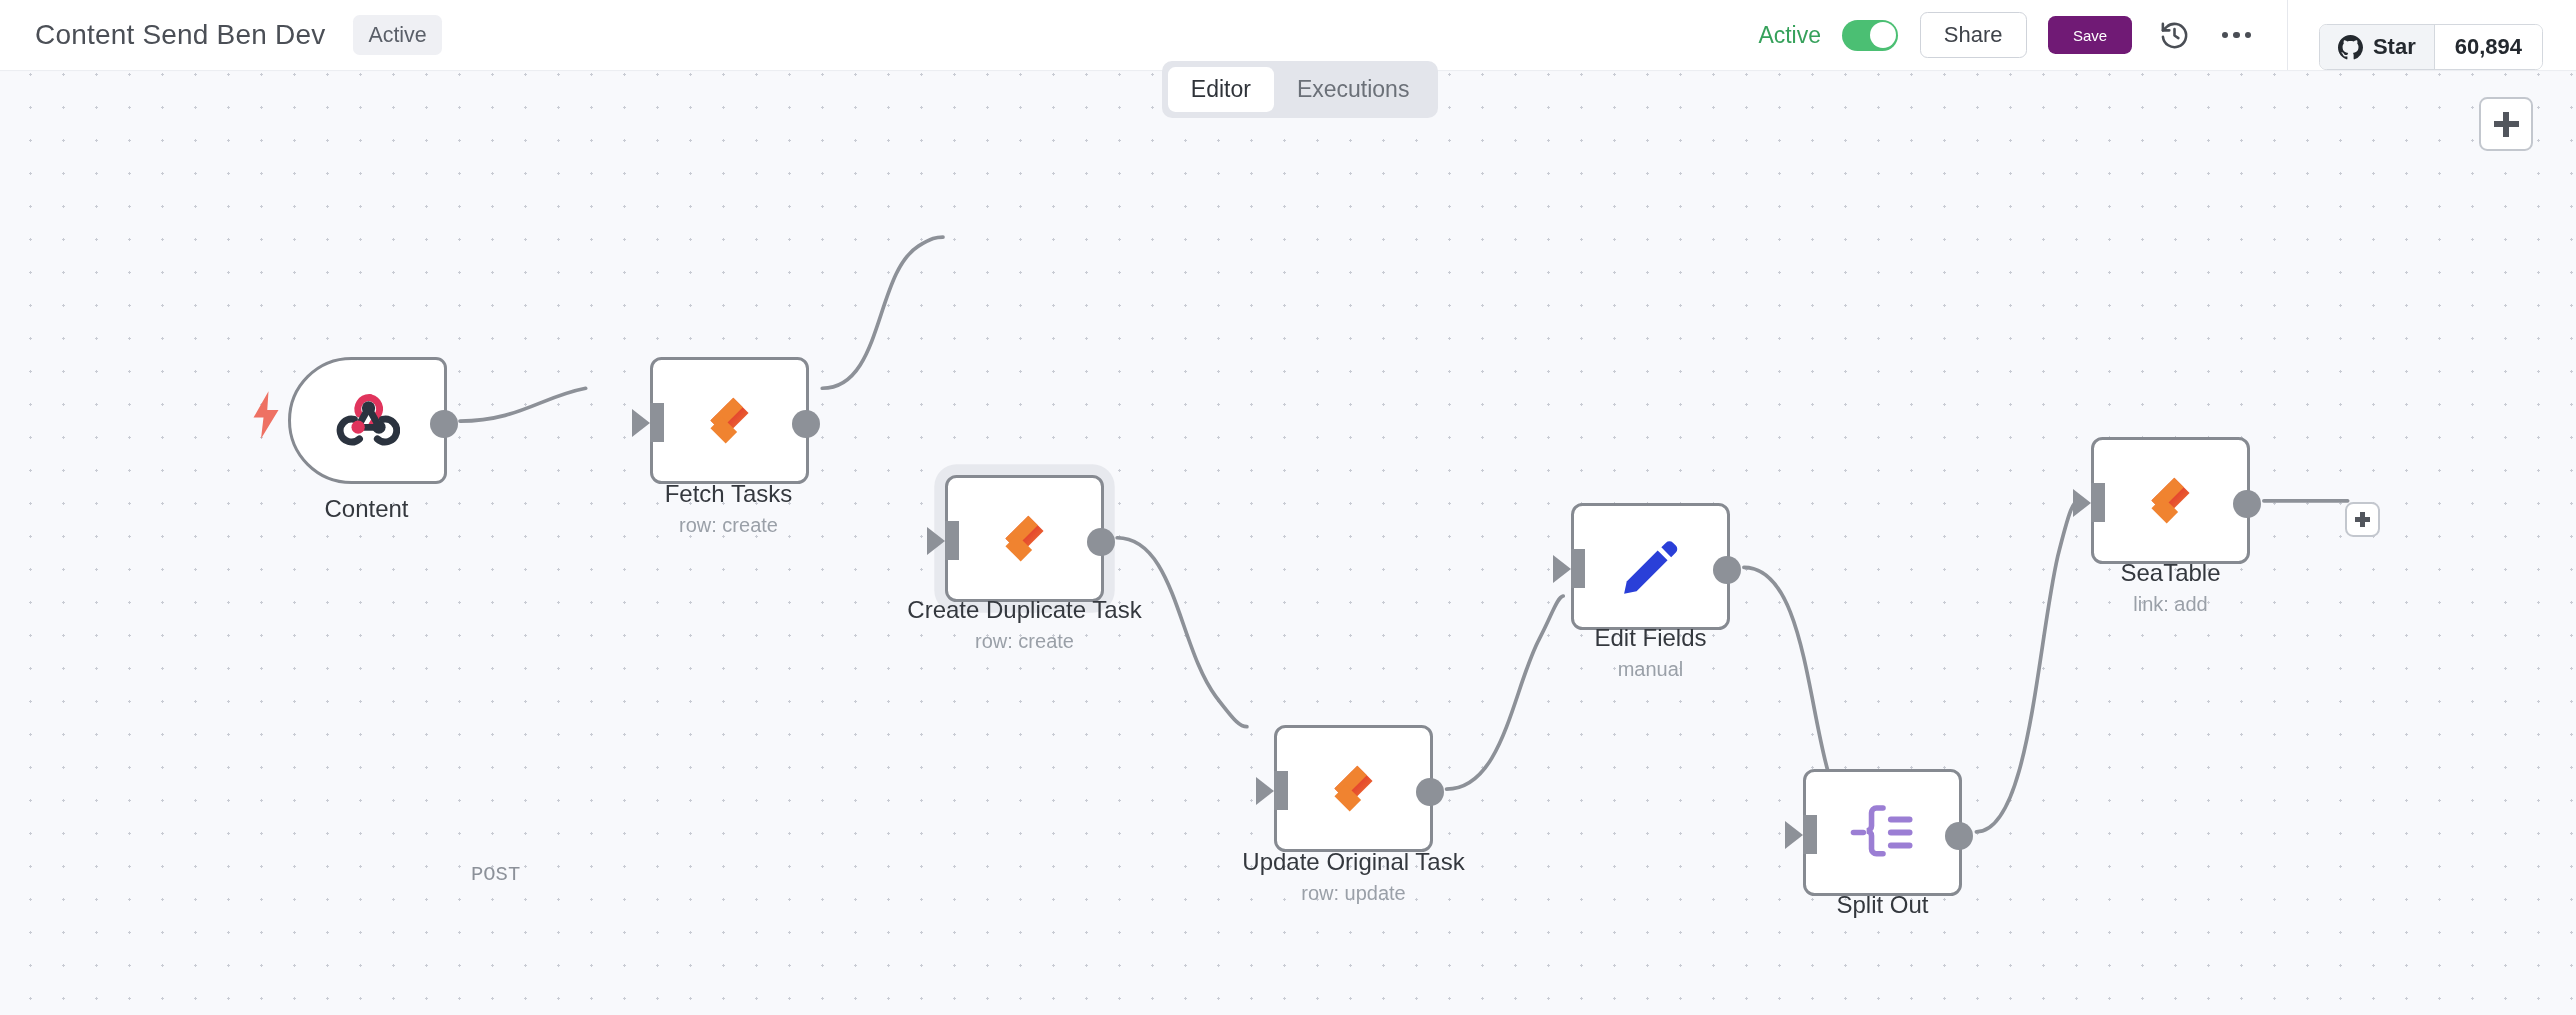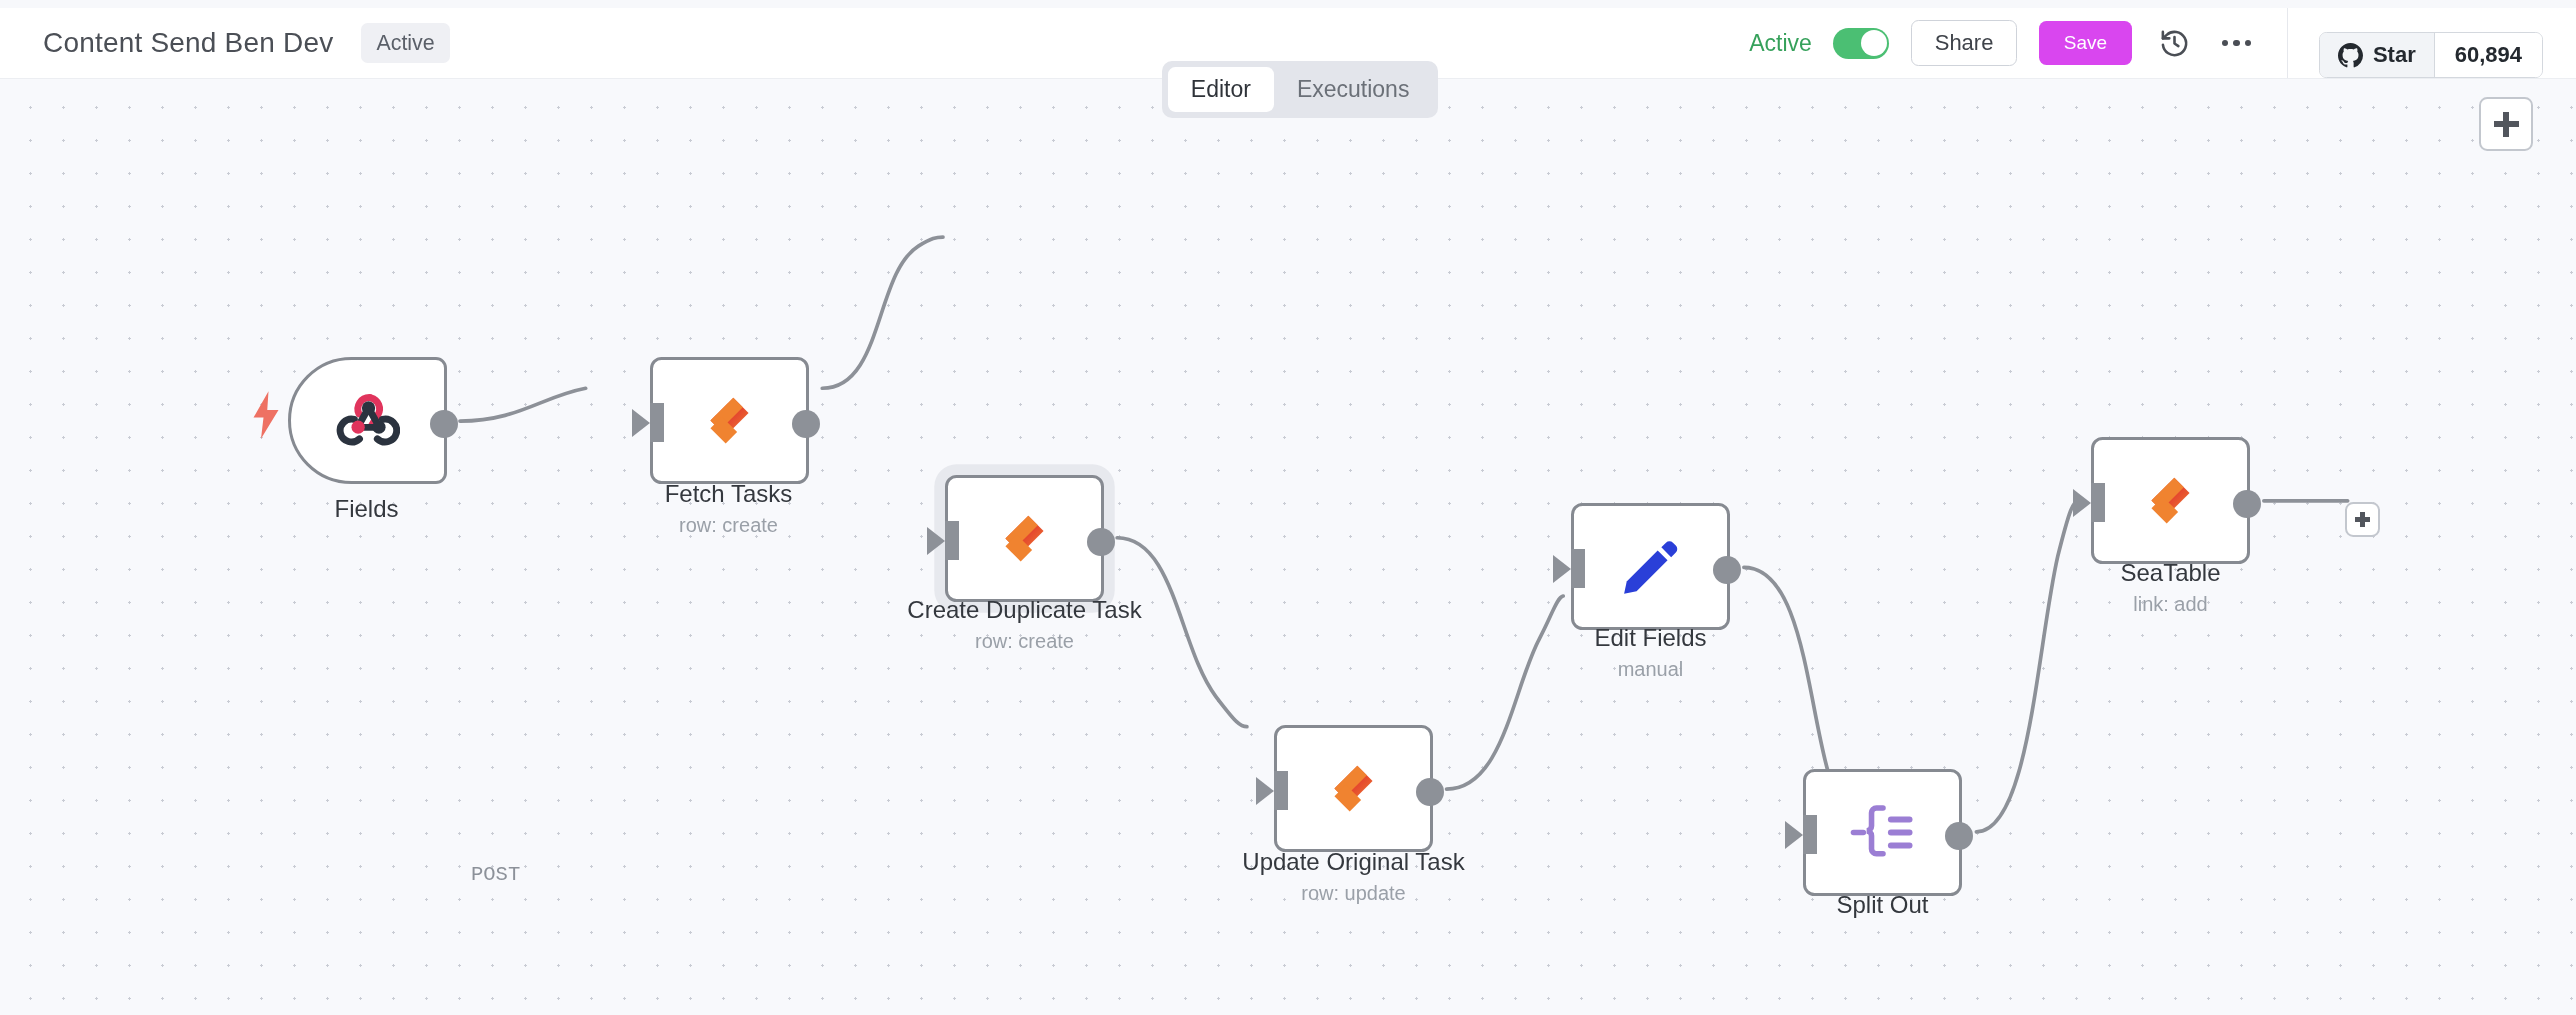--- a/index.html
+++ b/index.html
@@ -7,27 +7,26 @@
     width: 2576px; height: 1015px;
     font-family: "Liberation Sans", sans-serif;
     background: #f7f8fb;
     overflow: hidden;
   }
 
   
   #app { position: relative; width: 2576px; height: 1015px; }
 
   #header {
-    position: absolute; top: 8px; left: 0;
+    position: absolute; top: 0; left: 0;
     width: 2576px; height: 71px;
     background: #ffffff;
     border-bottom: 1.6px solid #eceef2;
     display: flex; align-items: center;
     z-index: 40;
-    padding-left: 8px;
   }
 
   #header-left {
     display: flex; align-items: center; gap: 28px;
     padding-left: 35px;
   }
   #wf-title {
     font-size: 28px; color: #4b4f56; letter-spacing: 0.2px;
     white-space: nowrap;
   }
@@ -54,22 +53,22 @@
     background: #ffffff;
   }
 
   .btn-share {
     font-size: 22px; color: #3f434a;
     background: #ffffff; border: 1.6px solid #cfd3da;
     border-radius: 7.4px; padding: 9px 23px; cursor: pointer;
     white-space: nowrap;
   }
   .btn-save {
-    font-size: 19px; color: #ffffff;
-    background: #d946ef; border: none;
+    font-size: 15px; color: #ffffff;
+    background: #701a75; border: none;
     border-radius: 7.4px; padding: 10.7px 25px; cursor: pointer;
     white-space: nowrap;
   }
 
   .icon-btn {
     width: 41px; height: 41px; display: flex;
     align-items: center; justify-content: center; cursor: pointer;
     color: #4a4e55;
   }
   .dots { display: flex; gap: 5px; align-items: center; }
@@ -296,21 +295,21 @@
         <path d="M8.6 14.4 H15.8" fill="none" stroke="#2b333f" stroke-width="2.6" stroke-linecap="round"></path>
         <path d="M6.9 11.4a4.3 4.3 0 1 0 1.9 7.3" fill="none" stroke="#2b333f" stroke-width="2.6" stroke-linecap="round"></path>
         <path d="M17.4 11.4a4.3 4.3 0 1 1-1.9 7.3" fill="none" stroke="#2b333f" stroke-width="2.6" stroke-linecap="round"></path>
         <circle cx="12.2" cy="7.1" r="2.5" fill="#2b333f"></circle>
         <circle cx="8.3" cy="14.3" r="2.5" fill="#e0345c"></circle>
         <circle cx="16.1" cy="14.3" r="2.5" fill="#2b333f"></circle>
       </svg>
       <div class="port-out" style="right:-14px; top:50px;"></div>
     </div>
     <div class="node-label" style="left:202px; top:423px; width:329px;">
-      <div class="node-title">Fields</div>
+      <div class="node-title">Content</div>
     </div>
     <div class="edge-label" style="left:471px; top:791px;font-family:Liberation Mono, monospace;">POST</div>
 
     <div class="node" style="left:650px; top:285px;">
       <svg width="61" height="61" viewBox="0 0 64 64">
         <defs>
           <linearGradient id="stg1" x1="0" y1="0" x2="1" y2="1">
             <stop offset="0%" stop-color="#f08330"></stop>
             <stop offset="45%" stop-color="#e23a2e"></stop>
             <stop offset="100%" stop-color="#f08330"></stop>

